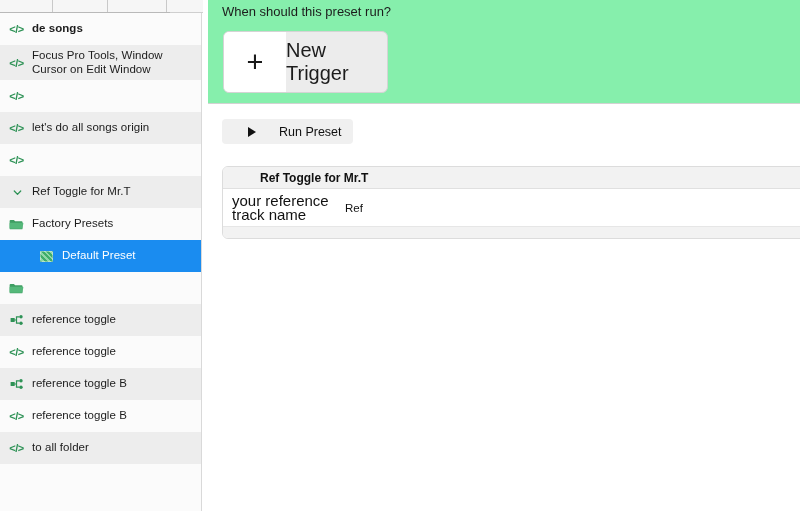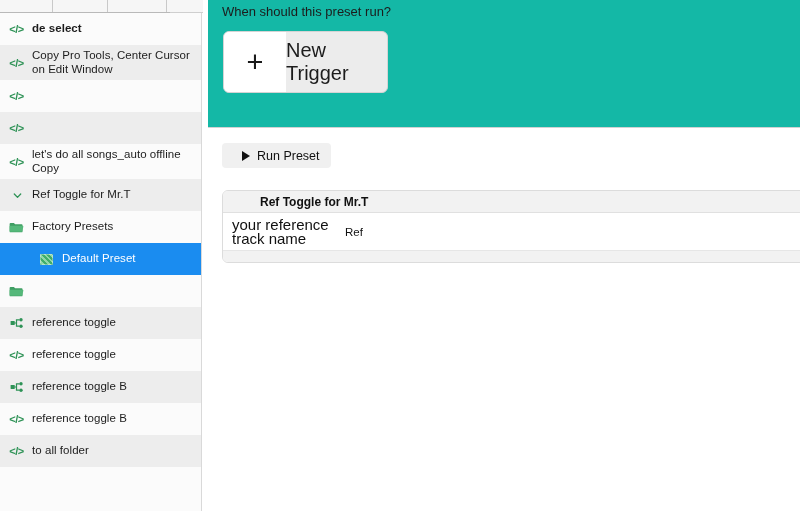--- a/index.html
+++ b/index.html
@@ -125,22 +125,22 @@
   .main {
     position: absolute;
     left: 208px; top: 0;
     width: 592px;
     height: 511px;
     background: #ffffff;
     overflow: hidden;
   }
   .trigger-section {
     position: relative;
-    height: 128px;
-    background: #14b8a6;
+    height: 104px;
+    background: #86efac;
     border-bottom: 1px solid #d2d2d2;
     box-sizing: border-box;
   }
   .section-question {
     position: absolute;
     left: 14px; top: 4px;
     font-size: 13px;
     color: #1c1c1c;
   }
   .new-trigger-btn {
@@ -180,23 +180,23 @@
   .run-section {
     position: relative;
     background: #ffffff;
     height: 403px;
   }
   .run-preset-btn {
     position: absolute;
     left: 14px; top: 15px;
     display: inline-flex;
     align-items: center;
-    gap: 7px;
+    gap: 23px;
     height: 25px;
-    padding: 0 11px 0 20px;
+    padding: 0 11px 0 26px;
     background: #f0f0f0;
     border-radius: 4px;
     font-size: 12.5px;
     color: #111111;
     cursor: pointer;
     box-sizing: border-box;
   }
   .play-tri {
     width: 0; height: 0;
     border-left: 8px solid #111111;
@@ -267,43 +267,43 @@
     <div class="toolbar-seg s2"></div>
     <div class="toolbar-seg s3"></div>
     <div class="toolbar-underline"></div>
   </div>
 
   <div class="sidebar" id="sidebar">
       <div class="tree-row bold">
         <span class="ico">
           <span class="icon-code" style="color: rgb(46, 146, 86);">&lt;/&gt;</span>
         </span>
-        <span class="label">de select</span>
-      </div>
-      <div class="tree-row alt">
-        <span class="ico">
-          <span class="icon-code" style="color: rgb(46, 146, 86);">&lt;/&gt;</span>
-        </span>
-        <span class="label">Copy Pro Tools, Center Cursor on Edit Window</span>
+        <span class="label">de songs</span>
+      </div>
+      <div class="tree-row alt">
+        <span class="ico">
+          <span class="icon-code" style="color: rgb(46, 146, 86);">&lt;/&gt;</span>
+        </span>
+        <span class="label">Focus Pro Tools, Window Cursor on Edit Window</span>
       </div>
       <div class="tree-row bold">
         <span class="ico">
           <span class="icon-code" style="color: rgb(46, 146, 86);">&lt;/&gt;</span>
         </span>
       </div>
       <div class="tree-row alt">
         <span class="ico">
           <span class="icon-code" style="color: rgb(46, 146, 86);">&lt;/&gt;</span>
         </span>
+        <span class="label">let's do all songs origin</span>
       </div>
       <div class="tree-row">
         <span class="ico">
           <span class="icon-code" style="color: rgb(46, 146, 86);">&lt;/&gt;</span>
         </span>
-        <span class="label">let's do all songs_auto offline Copy</span>
       </div>
       <div class="tree-row alt">
         <span class="ico">
           <span class="icon-chevron">
             <svg width="11" height="11" viewBox="0 0 12 12">
               <path d="M2.5 4.3 L6 8 L9.5 4.3" fill="none" stroke="#2e9256" stroke-width="1.4" stroke-linecap="round" stroke-linejoin="round"></path>
             </svg>
           </span>
         </span>
         <span class="label">Ref Toggle for Mr.T</span>

